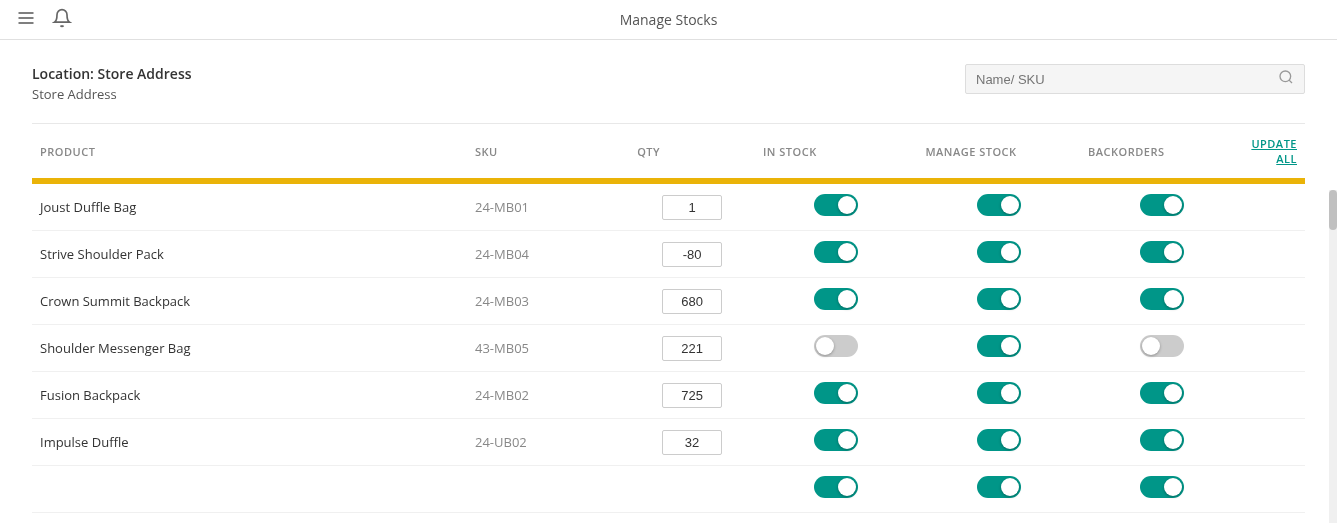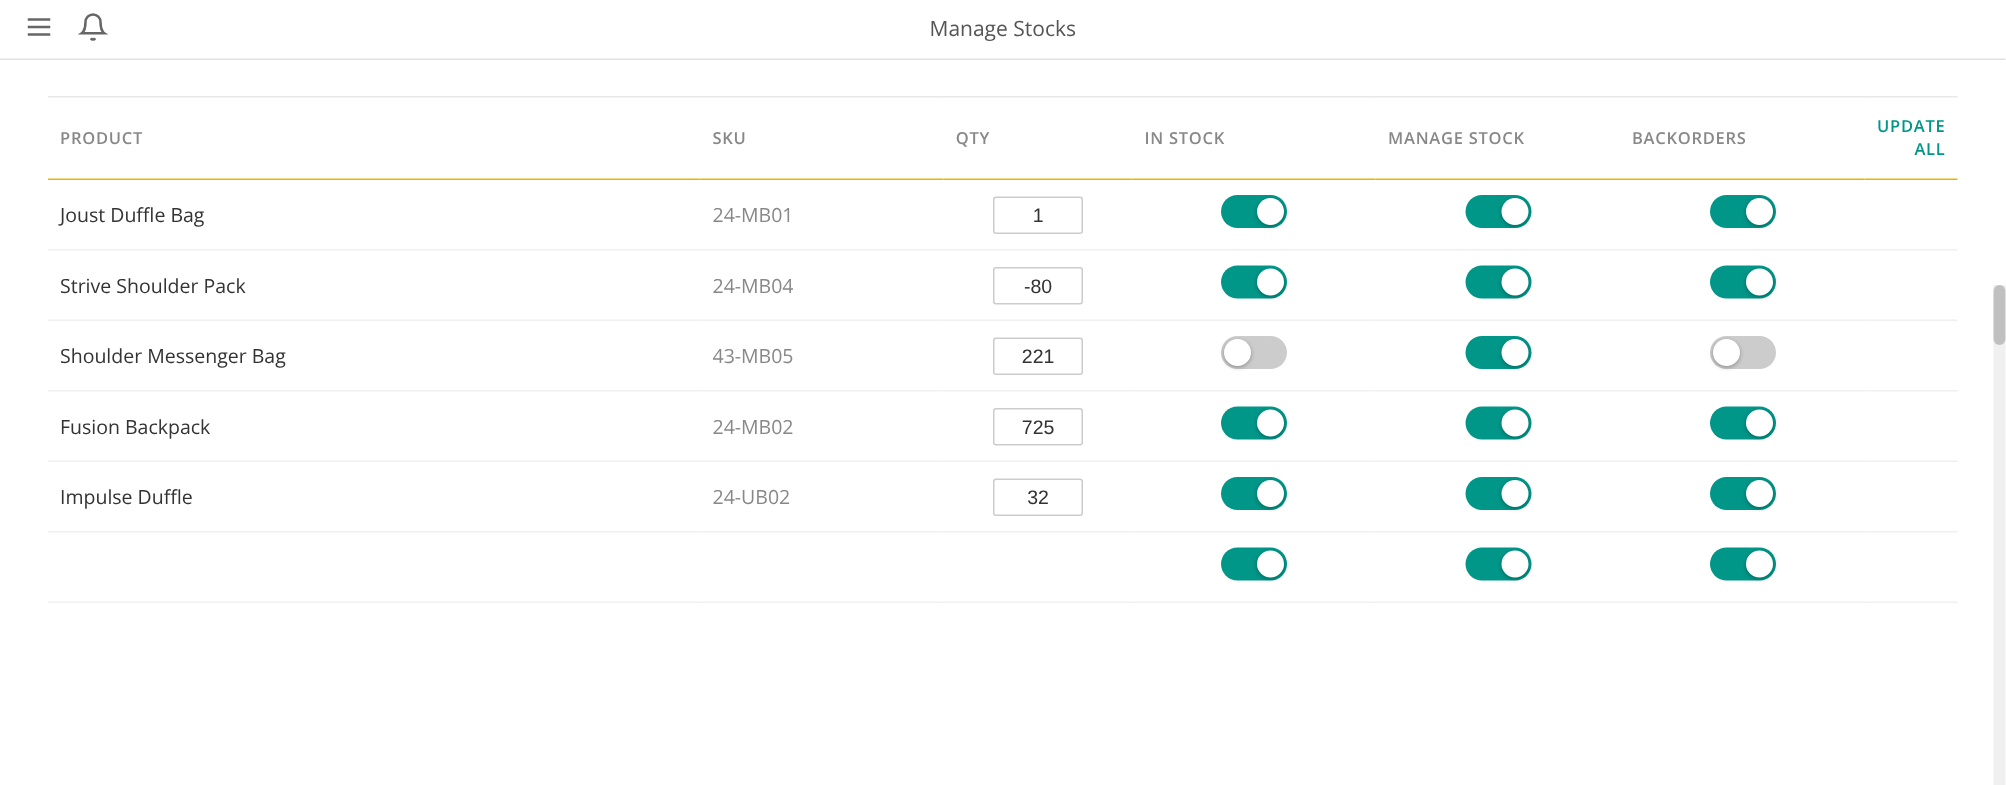--- a/index.html
+++ b/index.html
@@ -84,21 +84,21 @@
       stroke-width: 2;
     }
 
     
     .stock-table {
       width: 100%;
       border-collapse: collapse;
     }
     .stock-table thead tr {
       border-top: 1px solid #e8e8e8;
-      border-bottom: 1px solid #eab308;
+      border-bottom: 6px solid #eab308;
     }
     .stock-table th {
       padding: 12px 8px;
       text-align: left;
       font-size: 11px;
       font-weight: 600;
       color: #888;
       letter-spacing: 0.5px;
       text-transform: uppercase;
     }
@@ -113,21 +113,21 @@
       padding: 10px 8px;
       border-bottom: 1px solid #f0f0f0;
       vertical-align: middle;
     }
     .col-product { width: 35%; }
     .col-sku { width: 13%; }
     .col-qty { width: 10%; text-align: center; }
     .col-instock { width: 13%; text-align: center; }
     .col-managestock { width: 13%; text-align: center; }
     .col-backorders { width: 13%; text-align: center; }
-    .col-updateall { width: 8%; text-align: right; }
+    .col-updateall { width: 8%; text-align: right; text-decoration: underline; }
 
     .qty-input {
       width: 60px;
       border: 1px solid #ccc;
       border-radius: 2px;
       padding: 4px 6px;
       text-align: center;
       font-size: 13px;
       color: #333;
     }
@@ -200,20 +200,35 @@
           <path d="M18 8A6 6 0 0 0 6 8c0 7-3 9-3 9h18s-3-2-3-9"></path>
           <path d="M13.73 21a2 2 0 0 1-3.46 0"></path>
         </svg>
     </span>
   </div>
   <span class="topbar-title">Manage Stocks</span>
 </div>
 
 <div class="content">
 
+  <div class="location-header">
+    <div>
+      <div class="location-title">Location: Store Address</div>
+      <div class="location-subtitle">Store Address</div>
+    </div>
+    <div class="search-box">
+      <input type="text" placeholder="Name/ SKU" style="">
+      <span class="search-icon">
+        <svg viewBox="0 0 24 24">
+            <circle cx="11" cy="11" r="8"></circle>
+            <line x1="21" y1="21" x2="16.65" y2="16.65"></line>
+          </svg>
+      </span>
+    </div>
+  </div>
 
   <table class="stock-table">
     <thead>
       <tr>
         <th class="col-product">PRODUCT</th>
         <th class="col-sku">SKU</th>
         <th class="col-qty">QTY</th>
         <th class="col-instock">IN STOCK</th>
         <th class="col-managestock">MANAGE STOCK</th>
         <th class="col-backorders">BACKORDERS</th>
@@ -233,20 +248,29 @@
         <tr>
           <td class="col-product">Strive Shoulder Pack</td>
           <td class="col-sku" style="color: rgb(136, 136, 136);">24-MB04</td>
           <td class="col-qty"><input type="text" class="qty-input" value="-80" style=""></td>
           <td class="col-instock" style="text-align: center;"><span class="toggle on"><span class="toggle-knob"></span></span></td>
           <td class="col-managestock" style="text-align: center;"><span class="toggle on"><span class="toggle-knob"></span></span></td>
           <td class="col-backorders" style="text-align: center;"><span class="toggle on"><span class="toggle-knob"></span></span></td>
           <td class="col-updateall"></td>
         </tr>
         <tr>
+          <td class="col-product">Crown Summit Backpack</td>
+          <td class="col-sku" style="color: rgb(136, 136, 136);">24-MB03</td>
+          <td class="col-qty"><input type="text" class="qty-input" value="680" style=""></td>
+          <td class="col-instock" style="text-align: center;"><span class="toggle on"><span class="toggle-knob"></span></span></td>
+          <td class="col-managestock" style="text-align: center;"><span class="toggle on"><span class="toggle-knob"></span></span></td>
+          <td class="col-backorders" style="text-align: center;"><span class="toggle on"><span class="toggle-knob"></span></span></td>
+          <td class="col-updateall"></td>
+        </tr>
+        <tr>
           <td class="col-product">Shoulder Messenger Bag</td>
           <td class="col-sku" style="color: rgb(136, 136, 136);">43-MB05</td>
           <td class="col-qty"><input type="text" class="qty-input" value="221" style=""></td>
           <td class="col-instock" style="text-align: center;"><span class="toggle off"><span class="toggle-knob"></span></span></td>
           <td class="col-managestock" style="text-align: center;"><span class="toggle on"><span class="toggle-knob"></span></span></td>
           <td class="col-backorders" style="text-align: center;"><span class="toggle off"><span class="toggle-knob"></span></span></td>
           <td class="col-updateall"></td>
         </tr>
         <tr>
           <td class="col-product">Fusion Backpack</td>

